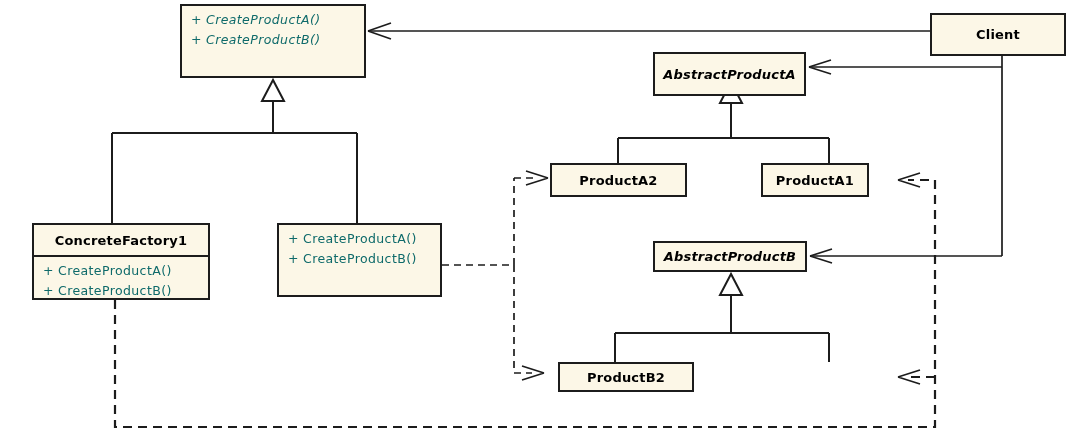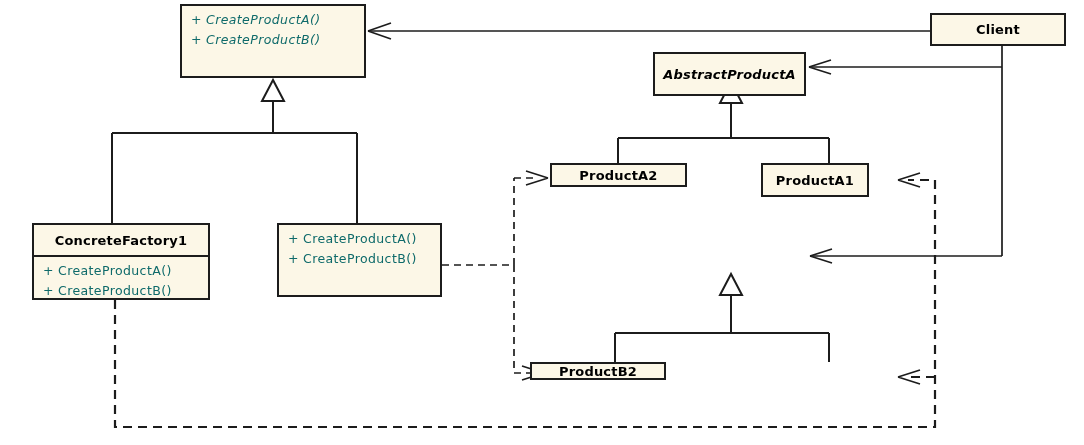--- a/index.html
+++ b/index.html
@@ -90,38 +90,41 @@
         <span class="plus">+</span>
         <span class="mname">CreateProductA()</span>
       </div>
       <div class="mrow">
         <span class="plus">+</span>
         <span class="mname">CreateProductB()</span>
       </div>
     </div>
   </div>
 
-  <div class="uml-box single" style="left:930px;top:13px;width:136px;height:33px">
+  <div class="uml-box single" style="left:930px;top:13px;width:136px;height:43px">
     <div class="title">Client</div>
   </div>
 
   <div class="uml-box single" style="left:653px;top:52px;width:153px;height:44px">
     <div class="title abstract">AbstractProductA</div>
   </div>
 
-  <div class="uml-box single" style="left:550px;top:163px;width:137px;height:24px">
+  <div class="uml-box single" style="left:550px;top:163px;width:137px;height:34px">
     <div class="title">ProductA2</div>
   </div>
 
   <div class="uml-box single" style="left:761px;top:163px;width:108px;height:34px">
     <div class="title">ProductA1</div>
   </div>
 
+  <div class="uml-box single" style="left:653px;top:241px;width:154px;height:31px">
+    <div class="title abstract">AbstractProductB</div>
+  </div>
 
-  <div class="uml-box single" style="left:530px;top:362px;width:136px;height:18px">
+  <div class="uml-box single" style="left:558px;top:362px;width:136px;height:30px">
     <div class="title">ProductB2</div>
   </div>
 
 
   <div class="uml-box two" style="left:32px;top:223px;width:178px;height:77px">
     <div class="title" style="height:30px">ConcreteFactory1</div>
     <div class="methods">
       <div class="mrow">
         <span class="plus">+</span>
         <span class="mname">CreateProductA()</span>

